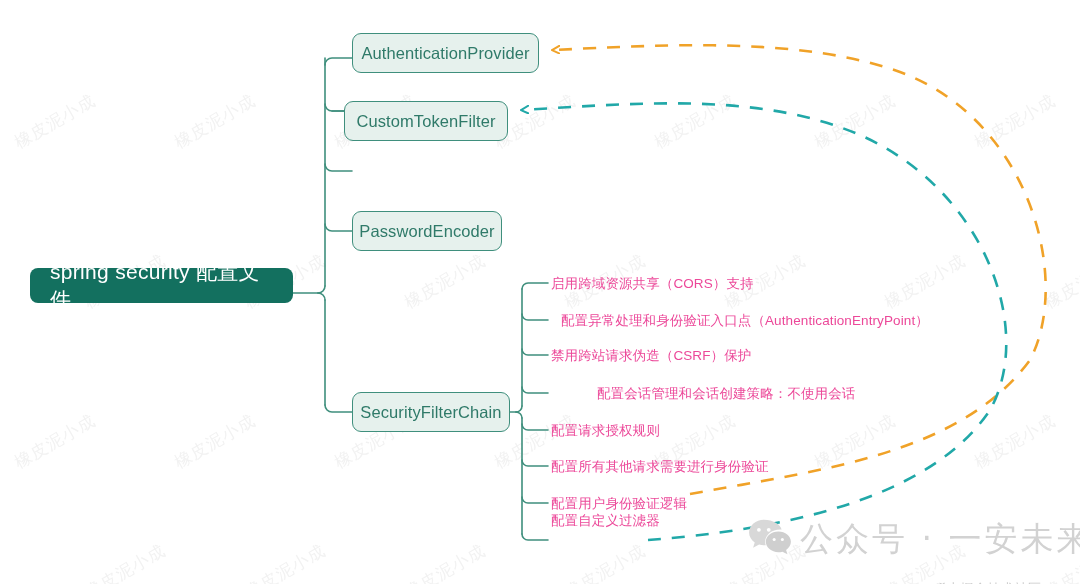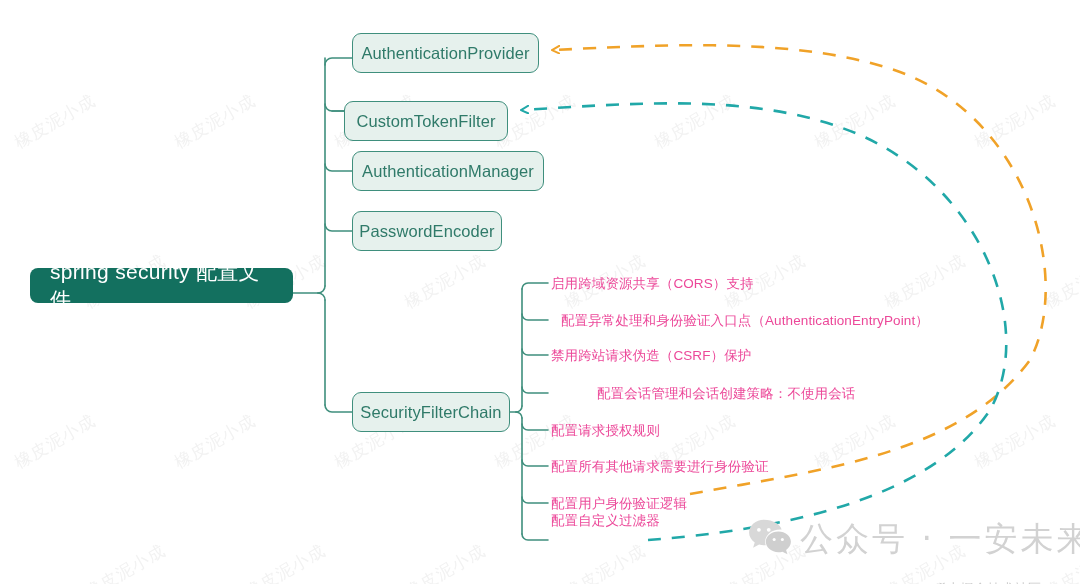--- a/index.html
+++ b/index.html
@@ -212,23 +212,20 @@
   </div>
 
   <div class="node branch-node" style="left:352px; top:33px; width:187px; height:40px;">
     <span>AuthenticationProvider</span>
   </div>
 
   <div class="node branch-node" style="left:344px; top:91px; width:164px; height:40px;margin-top:10px;">
     <span>CustomTokenFilter</span>
   </div>
 
-  <div class="node branch-node" style="left:352px; top:151px; width:192px; height:40px;">
-    <span>AuthenticationManager</span>
-  </div>
 
   <div class="node branch-node" style="left:352px; top:211px; width:150px; height:40px;">
     <span>PasswordEncoder</span>
   </div>
 
   <div class="node branch-node" style="left:352px; top:392px; width:158px; height:40px;">
     <span>SecurityFilterChain</span>
   </div>
 
   <div class="leaf-text" style="left:551px; top:275px;">启用跨域资源共享（CORS）支持</div>

